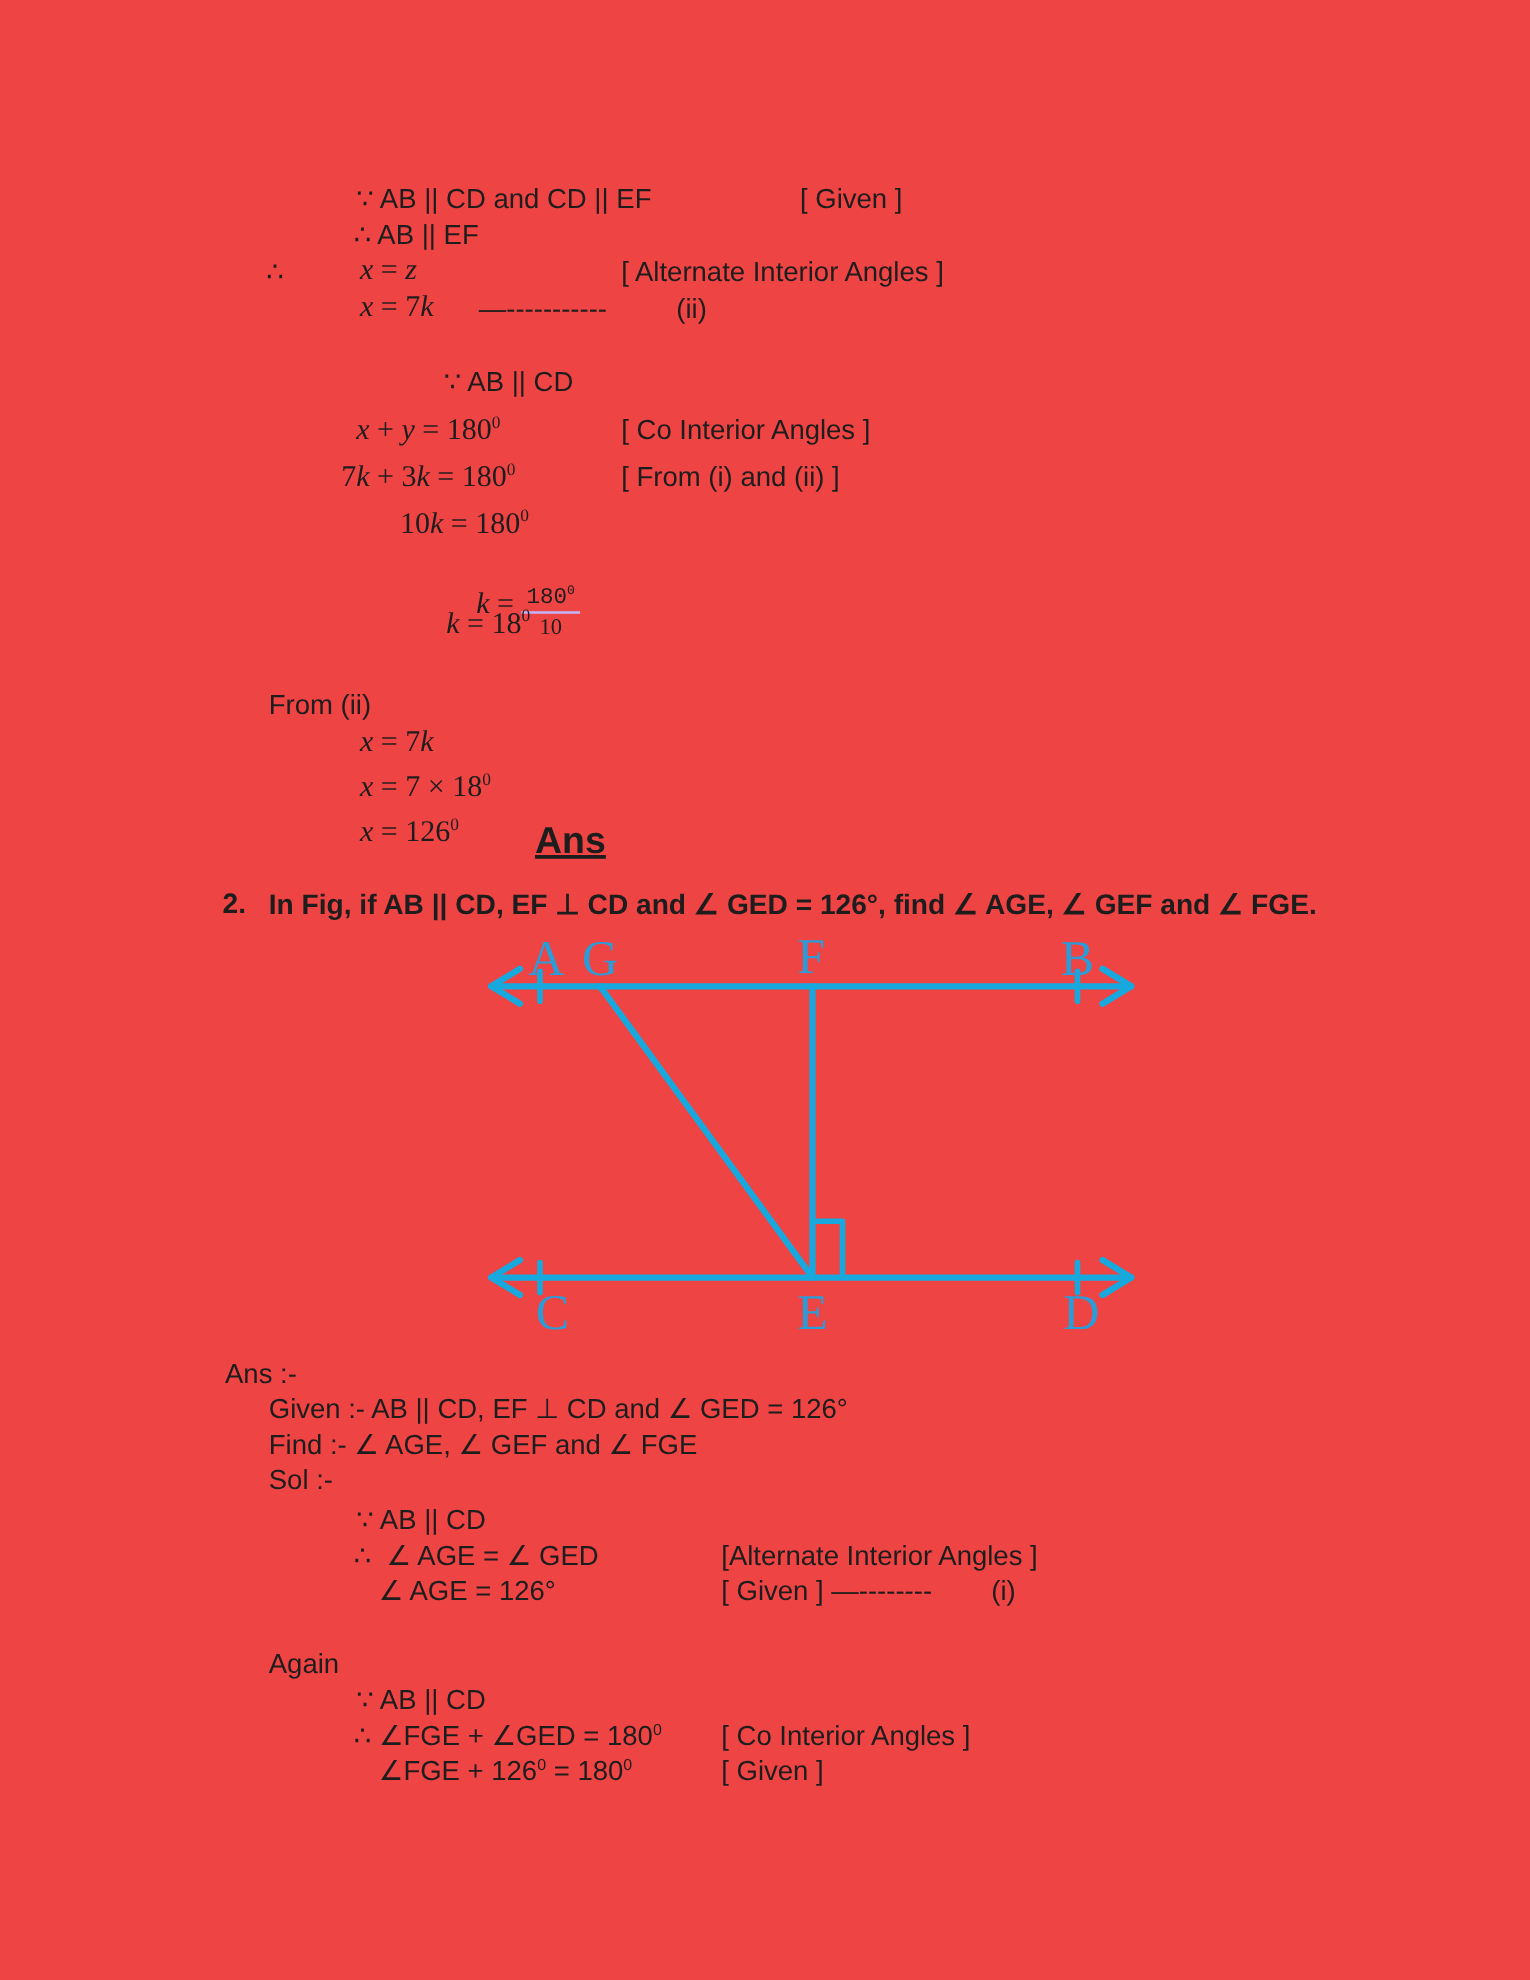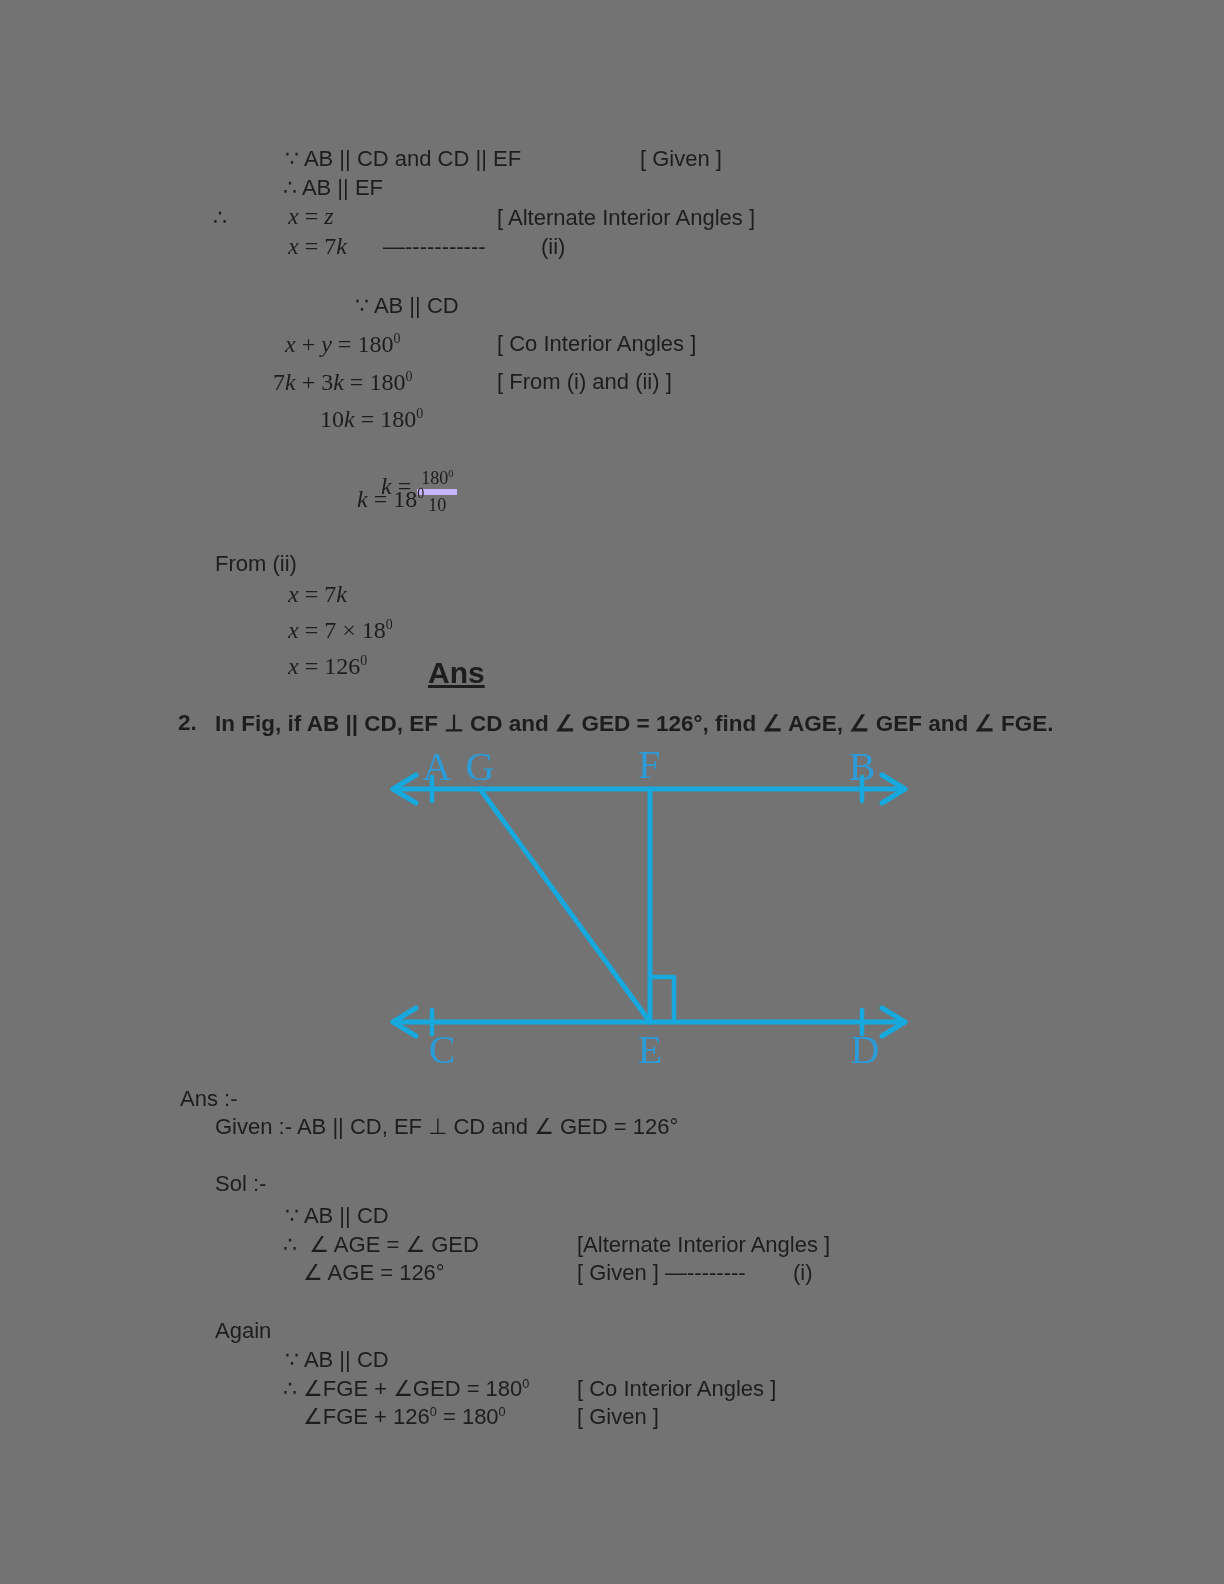--- a/index.html
+++ b/index.html
@@ -2,30 +2,30 @@
 <html><head>
 <meta charset="utf-8">
 <style>
   * { margin:0; padding:0; box-sizing:border-box; }
   html,body { background:#ffffff; }
   body {
     width:1224px; height:1584px; position:relative;
     font-family:"Liberation Sans", sans-serif;
     color:#1d1d1d;
   }
-  .page { position:absolute; inset:0; background:#737373; overflow:hidden; }
+  .page { position:absolute; inset:0; background:#ef4444; overflow:hidden; }
   .t { position:absolute; white-space:pre; }
   .sans { font-size:22px; }
   .bold { font-weight:bold; font-size:22.5px; }
   .math { font-family:"Liberation Serif", serif; font-size:24px; }
   .math .var, .var { font-style:italic; font-family:"Liberation Serif", serif; }
   sup { font-size:0.58em; line-height:0; vertical-align:super; }
   .answord { font-weight:bold; text-decoration:underline; font-size:30px; }
   .frac { display:inline-block; text-align:center; vertical-align:-17px; font-size:18px; line-height:1.12; }
-  .fnum { display:block; border-bottom:6px solid #c4b5fd; padding:0 4px 1px 4px; }
+  .fnum { display:block; border-bottom:2px solid #c4b5fd; padding:0 4px 1px 4px;font-family:Liberation Mono, monospace; }
   .fden { display:block; }
   svg text { font-family:"Liberation Serif", serif; }
 </style>
 </head>
 <body>
 
 <div class="page">
 
   <div class="t sans" style="left:285px; top:146px;">∵ AB || CD and CD || EF</div>
   <div class="t sans" style="left:640px; top:146px;">[ Given ]</div>
@@ -89,20 +89,21 @@
       <text class="fig-label" x="279" y="43">F</text>
       <text class="fig-label" x="492" y="45">B</text>
       <text class="fig-label" x="72" y="328">C</text>
       <text class="fig-label" x="280" y="328">E</text>
       <text class="fig-label" x="495" y="328">D</text>
     </g>
   </svg>
 
   <div class="t sans" style="left:180px; top:1086px;">Ans :-</div>
   <div class="t sans" style="left:215px; top:1114px;">Given :- AB || CD, EF ⊥ CD and ∠ GED = 126°</div>
+  <div class="t sans" style="left:215px; top:1143px;">Find :- ∠ AGE, ∠ GEF and ∠ FGE</div>
   <div class="t sans" style="left:215px; top:1171px;">Sol :-</div>
 
   <div class="t sans" style="left:285px; top:1203px;">∵ AB || CD</div>
   <div class="t sans" style="left:283px; top:1232px;">∴  ∠ AGE = ∠ GED</div>
   <div class="t sans" style="left:577px; top:1232px;">[Alternate Interior Angles ]</div>
   <div class="t sans" style="left:303px; top:1260px;">∠ AGE = 126°</div>
   <div class="t sans" style="left:577px; top:1260px;">[ Given ] —--------</div>
   <div class="t sans" style="left:793px; top:1260px;">(i)</div>
 
   <div class="t sans" style="left:215px; top:1318px;">Again</div>

